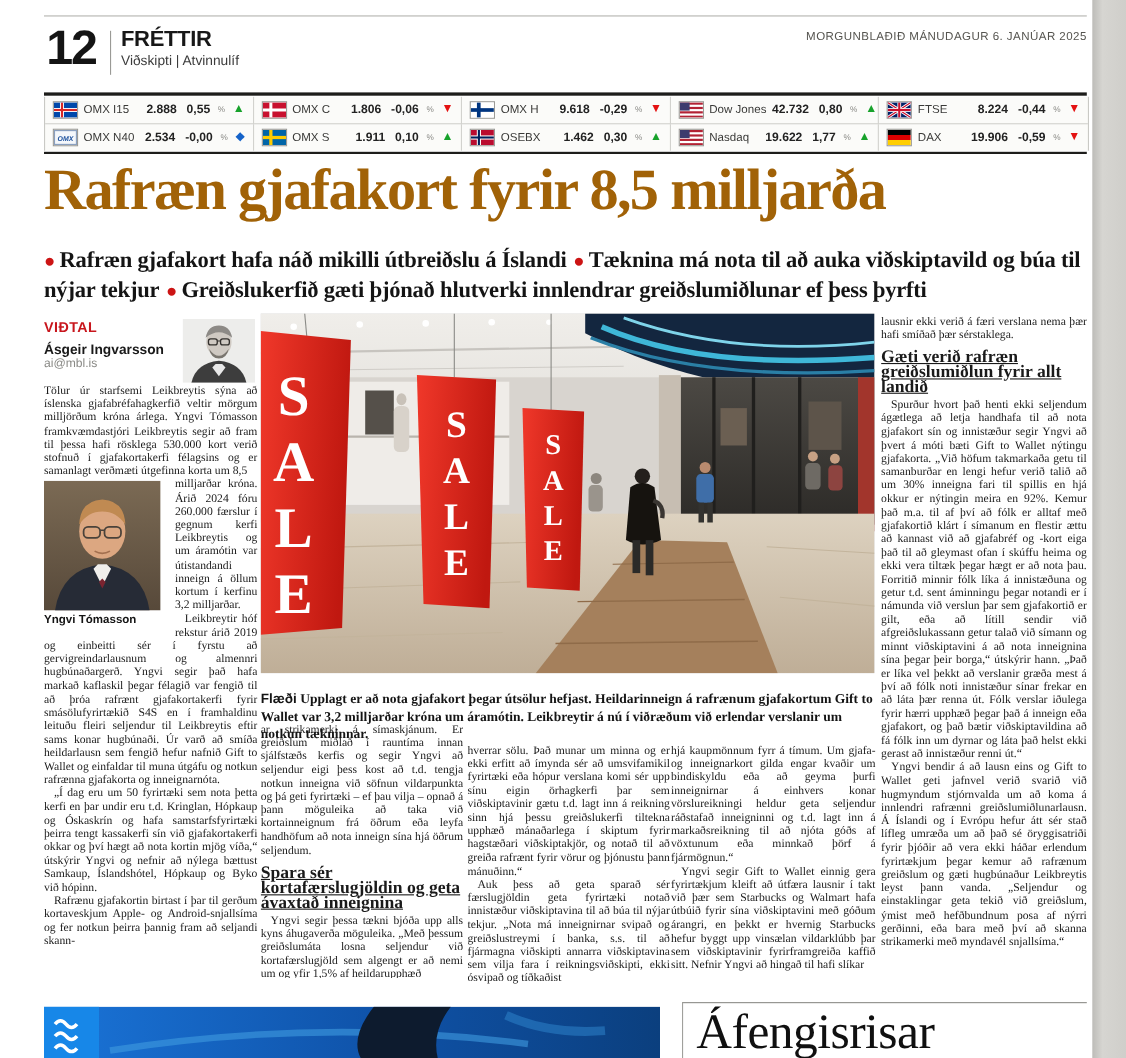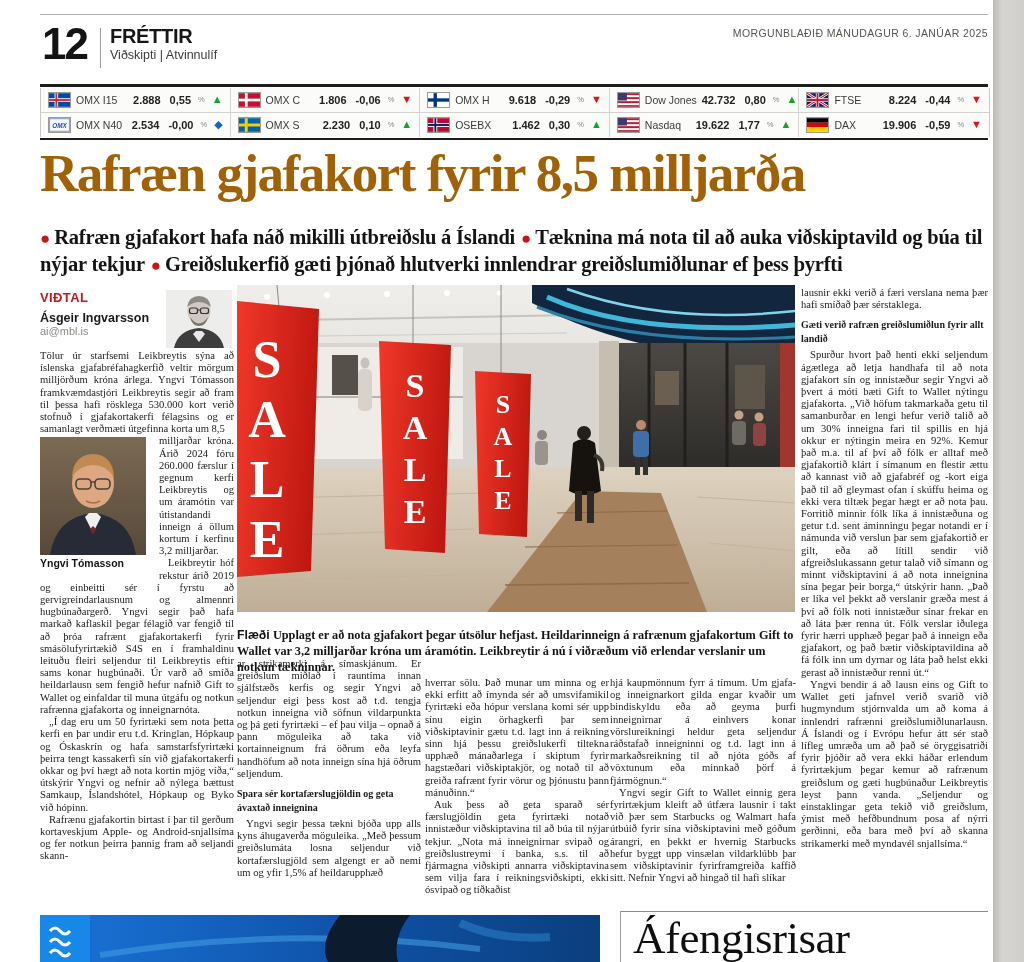--- a/index.html
+++ b/index.html
@@ -67,22 +67,22 @@
 
   
   .col{font-size:10.6px;line-height:12.2px;text-align:justify;overflow:hidden;}
   .col p{margin:0;}
   .col p.ind{text-indent:9px;}
   .col1{left:40px;top:350px;width:194px;height:558px;}
   .colA{left:237px;top:658px;width:184px;height:231px;}
   .colB{left:425px;top:677px;width:184px;height:231px;}
   .colC{left:610px;top:677px;width:186px;height:231px;}
   .colR{left:801px;top:287px;width:187px;height:621px;}
-  .subhead{font-weight:bold;font-size:10px;line-height:13.5px;margin:7px 0 4px 0;
-    text-align:left;}
+  .subhead{font-weight:bold;font-size:16px;line-height:13.5px;margin:7px 0 4px 0;
+    text-align:left;text-decoration:underline;}
   .inset{float:left;width:112px;margin:2px 7px 1px 0;}
   .inset svg{width:106px;height:118px;display:block;}
   .inset-cap{font-weight:bold;font-size:10.5px;font-family:"Liberation Sans",sans-serif;
     margin-top:2px;color:#141414;}
 
   
   .photo{left:237px;top:285px;width:558px;height:327px;line-height:0;background:#ddd;}
   .photo svg{width:558px;height:327px;display:block;}
   .credit{left:237px;top:613px;width:558px;text-align:right;font-size:9.5px;color:#55534f;}
   .caption{left:237px;top:627px;width:558px;font-weight:bold;font-size:12.3px;
@@ -214,21 +214,21 @@
 
     <div class="tcell">
       <span class="flag">
           <svg viewBox="0 0 20 13">
             <rect width="20" height="13" fill="#0065a8"></rect>
             <rect x="5.5" width="2.8" height="13" fill="#fecb00"></rect>
             <rect y="5.1" width="20" height="2.8" fill="#fecb00"></rect>
           </svg>
         </span>
       <span class="tname">OMX S</span>
-      <span class="tval">2.230</span>
+      <span class="tval">1.911</span>
         <span class="tchg">0,10</span>
         <span class="tpct">%</span>
       <span class="trend up"></span>
     </div>
 
     <div class="tcell">
       <span class="flag">
           <svg viewBox="0 0 20 13">
             <rect width="20" height="13" fill="#ba0c2f"></rect>
             <rect x="5.2" width="3.6" height="13" fill="#fff"></rect>

